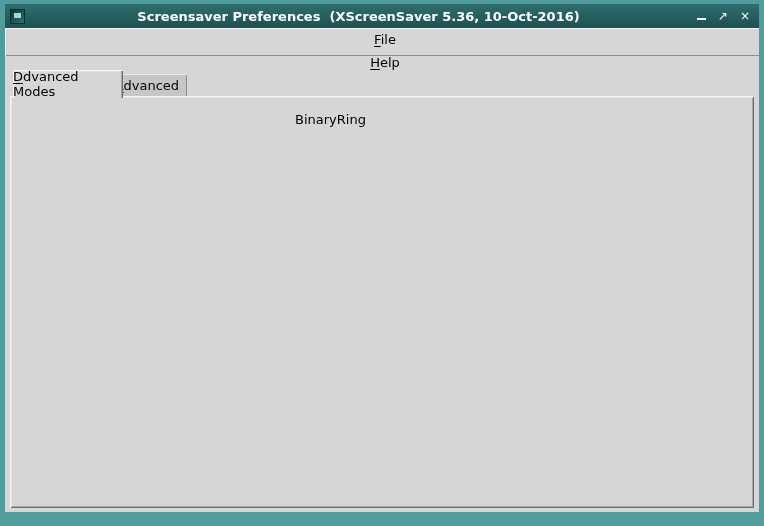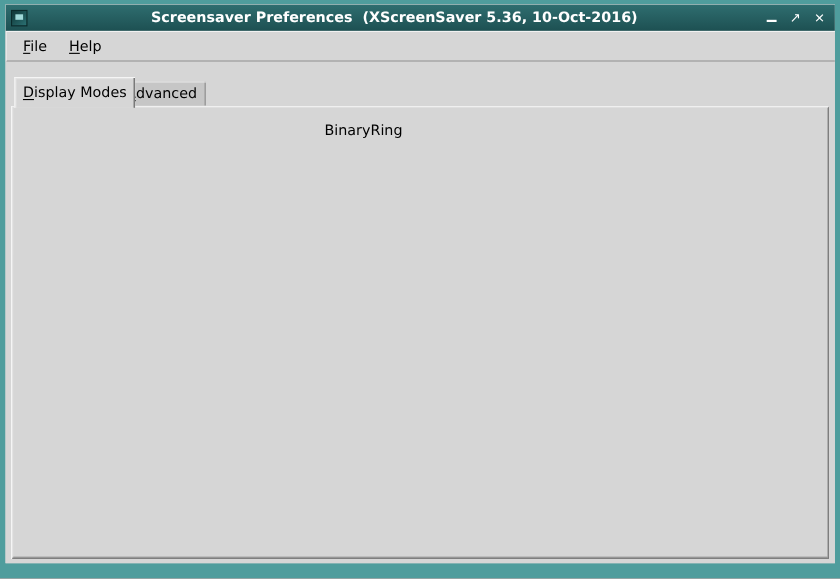--- a/index.html
+++ b/index.html
@@ -28,20 +28,21 @@
   .title-text { flex:1; text-align:center; color:#ffffff; font-weight:bold; font-size:13px; letter-spacing:0; white-space:pre; }
   .tb-btns { display:flex; gap:4px; flex:0 0 auto; }
   .tb-btn { width:18px; height:18px; color:#ffffff; display:flex; align-items:center; justify-content:center; font-size:12px; cursor:default; }
   .tb-btn.min span { display:block; width:9px; height:2px; background:#fff; margin-top:6px; }
 
   
   .menubar {
     position:absolute; left:0; top:24px; width:754px; height:28px;
     background:#d6d6d6; display:flex; align-items:center; padding-left:6px; z-index:9;
     box-shadow: inset 0 1px 0 #f2f2f2, inset 1px 0 0 #f2f2f2, inset 0 -1px 0 #8d8d8d;
+    flex-direction: column;
   }
   .menu-item { padding:4px 10px; }
 
   
   .notebook {
     position:absolute; left:5px; top:92px; width:744px; height:412px; background:#d6d6d6;
     z-index:1;
   }
   .tab { position:absolute; display:flex; align-items:center; justify-content:center; }
   .tab-active {
@@ -132,21 +133,21 @@
         <div class="tb-btn">×</div>
       </div>
     </div>
 
     <div class="menubar">
       <div class="menu-item"><span class="mn">F</span><span>ile</span></div>
       <div class="menu-item"><span class="mn">H</span><span>elp</span></div>
     </div>
 
     <div class="tab tab-active">
-      <span><span class="mn">D</span><span>isplay Modes</span></span>
+      <span><span class="mn">D</span><span>dvanced Modes</span></span>
     </div>
     <div class="tab tab-inactive">
       <span><span class="mn">A</span><span>dvanced</span></span>
     </div>
 
     <div class="notebook bevel-out"></div>
 
     <div class="mode-label"><span class="mn">M</span><span>ode:</span></div>
     <div class="combo bevel-out">
       <div class="combo-text">Only One Screen Saver</div>

